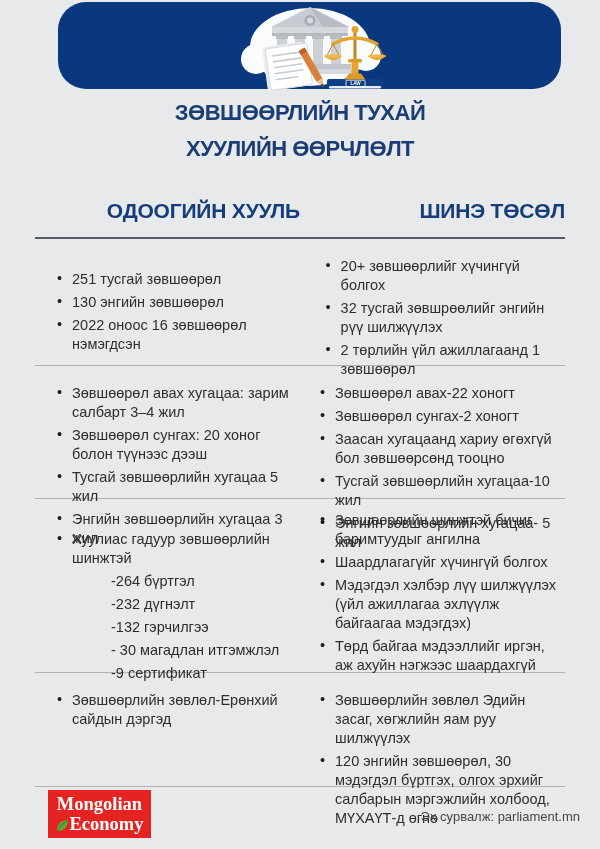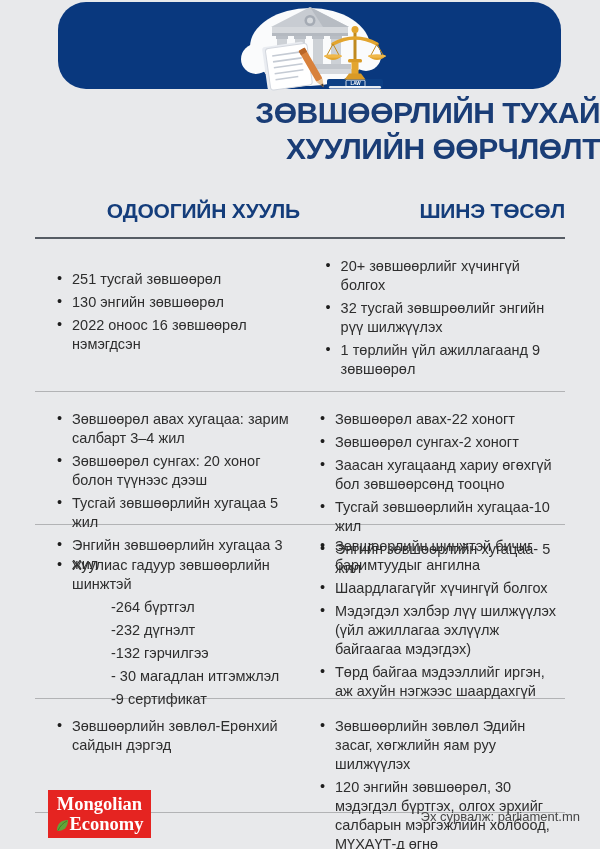--- a/index.html
+++ b/index.html
@@ -10,36 +10,36 @@
   }
   
   .hero {
     position:absolute; left:58px; top:2px; width:503px; height:87px;
     background:#09387e; border-radius:28px;
   }
   .hero svg { position:absolute; left:50%; transform:translateX(-50%); top:0; }
 
   
   .title {
-    position:absolute; left:0; top:95px; width:100%; text-align:right;
-    color:#1a3d76; font-weight:bold; font-size:30px; line-height:36px;
+    position:absolute; left:0; top:95px; width:100%; text-align:center;
+    color:#1a3d76; font-weight:bold; font-size:22px; line-height:36px;
     letter-spacing:-0.5px;
   }
 
   
   .col-headers { position:absolute; left:35px; top:199px; width:530px; display:flex; }
   .col-header {
     width:50%; text-align:right; color:#143d7b; font-weight:bold;
     font-size:21px; letter-spacing:-0.2px;
   }
 
   
   .content { position:absolute; left:35px; top:237px; width:530px; border-top:2px solid #565c64; }
   .row { display:flex; border-bottom:1px solid #b2b3b5; box-sizing:border-box; }
-  .row.r1 { height:153px;gap:11px; } .row.r2 { height:133px; }
+  .row.r1 { height:127px;gap:11px; } .row.r2 { height:133px; }
   .row.r3 { height:174px; } .row.r4 { height:114px; }
   .cell { box-sizing:border-box; width:50%; padding:18px 10px 0 20px; }
   .cell.right { padding-left:18px; padding-right:4px; }
   .cell.pad-lg { padding-top:31px; }
   .cell.pad-sm { padding-top:12px; }
   ul.bullets { margin:0; padding:0; list-style:none; }
   .bullets li {
     position:relative; padding-left:17px; margin-bottom:4px;
     font-size:14.5px; line-height:19px; color:#2e2e2e;
   }
@@ -157,21 +157,21 @@
         <ul class="bullets">
           <li>251 тусгай зөвшөөрөл</li>
           <li>130 энгийн зөвшөөрөл</li>
           <li>2022 оноос 16 зөвшөөрөл нэмэгдсэн</li>
         </ul>
       </div>
       <div class="cell right">
         <ul class="bullets">
           <li>20+ зөвшөөрлийг хүчингүй болгох</li>
           <li>32 тусгай зөвшрөөлийг энгийн рүү шилжүүлэх</li>
-          <li>1 төрлийн үйл ажиллагаанд 9 зөвшөөрөл</li>
+          <li>2 төрлийн үйл ажиллагаанд 1 зөвшөөрөл</li>
         </ul>
       </div>
     </div>
 
     <div class="row r2">
       <div class="cell">
         <ul class="bullets">
           <li>Зөвшөөрөл авах хугацаа: зарим салбарт 3–4 жил</li>
           <li>Зөвшөөрөл сунгах: 20 хоног болон түүнээс дээш</li>
           <li>Тусгай зөвшөөрлийн хугацаа 5 жил</li>

